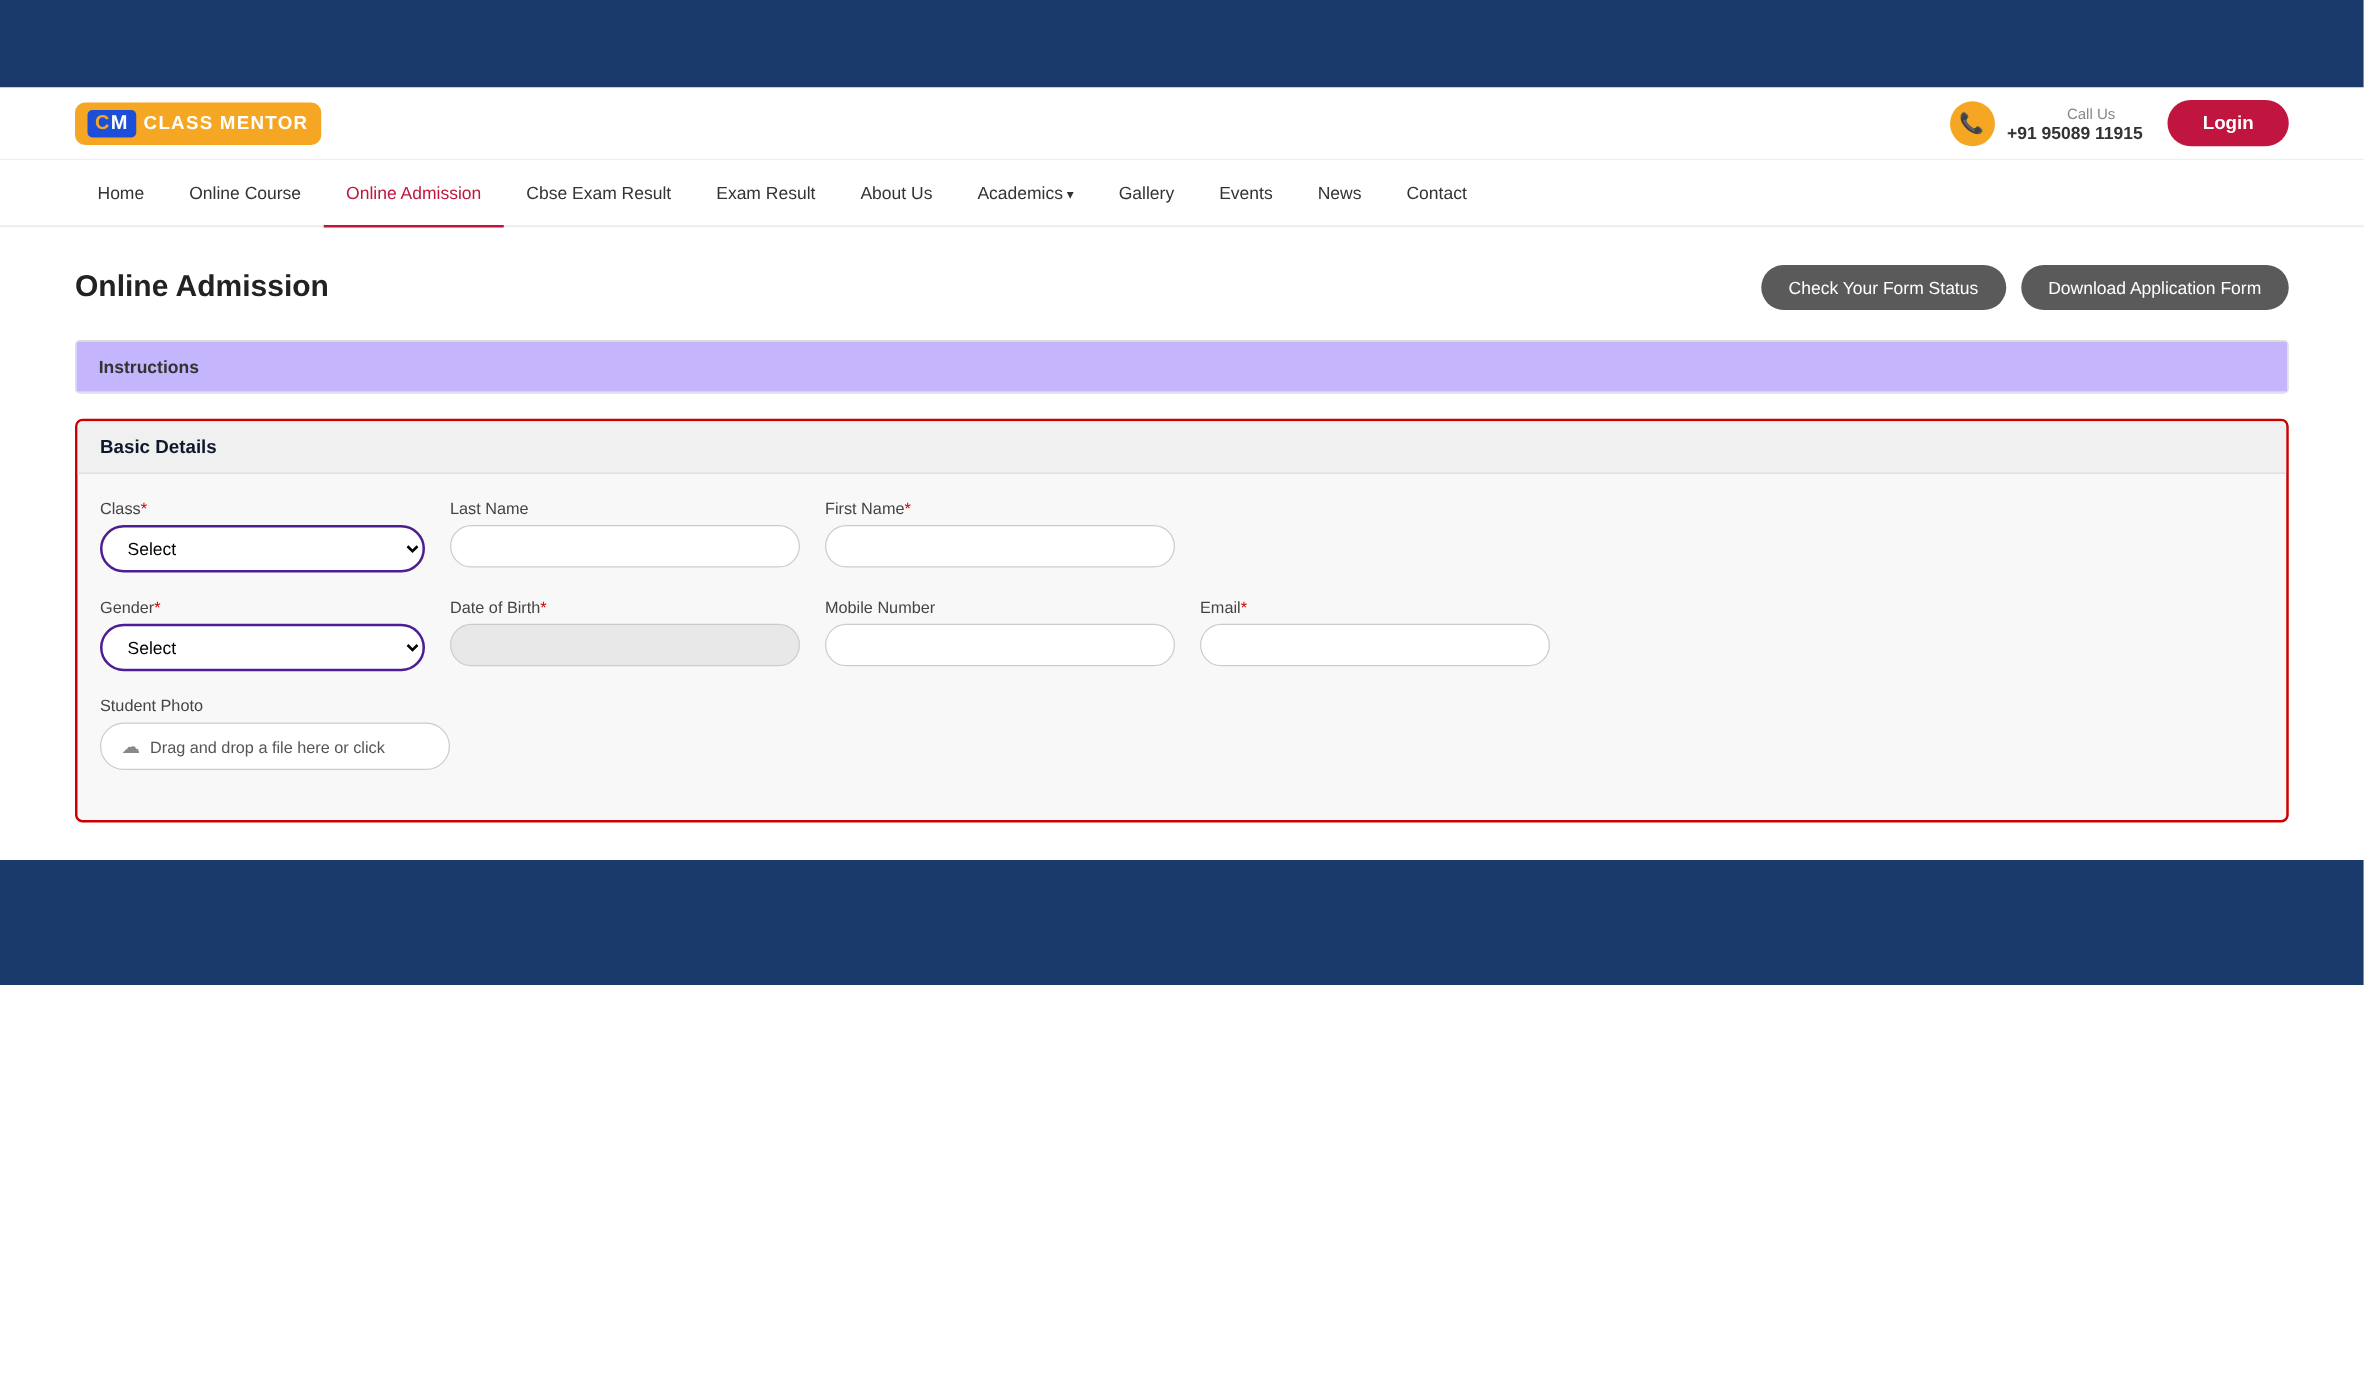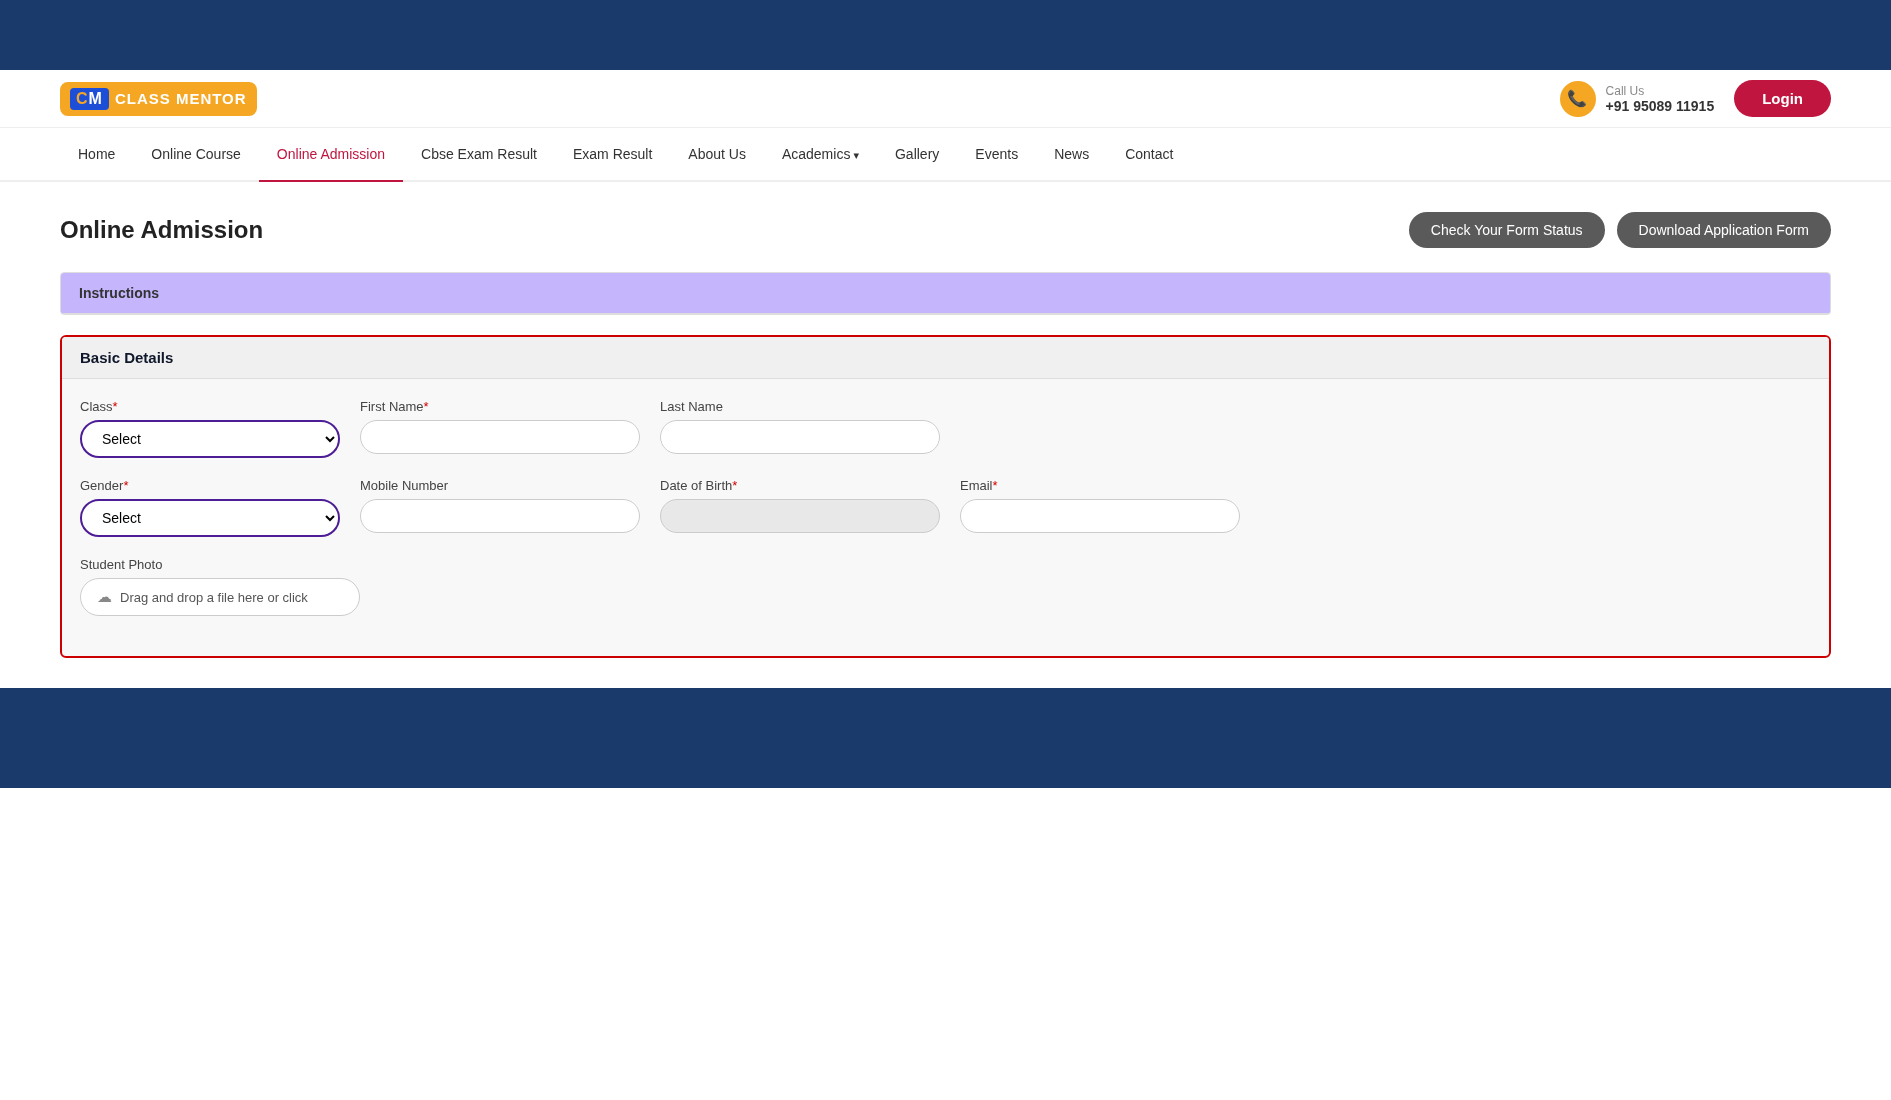--- a/index.html
+++ b/index.html
@@ -82,20 +82,21 @@
     }
 
     .call-text {
       display: flex;
       flex-direction: column;
     }
 
     .call-label {
       font-size: 12px;
       color: #888;
+      margin-left: 48px;
     }
 
     .call-number {
       font-size: 14px;
       font-weight: bold;
       color: #333;
     }
 
     .login-btn {
       background: #c0153e;
@@ -376,53 +377,53 @@
             <option>Class 5</option>
             <option>Class 6</option>
             <option>Class 7</option>
             <option>Class 8</option>
             <option>Class 9</option>
             <option>Class 10</option>
             <option>Class 11</option>
             <option>Class 12</option>
           </select>
         </div>
+        <div class="form-group lastname-field">
+          <label class="form-label">Last Name</label>
+          <input type="text" class="form-input" style="">
+        </div>
         <div class="form-group firstname-field">
           <label class="form-label">
             <span>First Name</span><span class="required">*</span>
           </label>
-          <input type="text" class="form-input" style="">
-        </div>
-        <div class="form-group lastname-field">
-          <label class="form-label">Last Name</label>
           <input type="text" class="form-input" style="">
         </div>
       </div>
 
       <div class="form-row">
         <div class="form-group gender-field">
           <label class="form-label">
             <span>Gender</span><span class="required">*</span>
           </label>
           <select class="form-select">
             <option>Select</option>
             <option>Male</option>
             <option>Female</option>
             <option>Other</option>
           </select>
         </div>
-        <div class="form-group mobile-field">
-          <label class="form-label">Mobile Number</label>
-          <input type="text" class="form-input" style="">
-        </div>
         <div class="form-group dob-field">
           <label class="form-label">
             <span>Date of Birth</span><span class="required">*</span>
           </label>
           <input type="text" class="dob-input" style="">
+        </div>
+        <div class="form-group mobile-field">
+          <label class="form-label">Mobile Number</label>
+          <input type="text" class="form-input" style="">
         </div>
         <div class="form-group email-field">
           <label class="form-label">
             <span>Email</span><span class="required">*</span>
           </label>
           <input type="email" class="form-input" style="">
         </div>
       </div>
 
       <div class="form-row">

